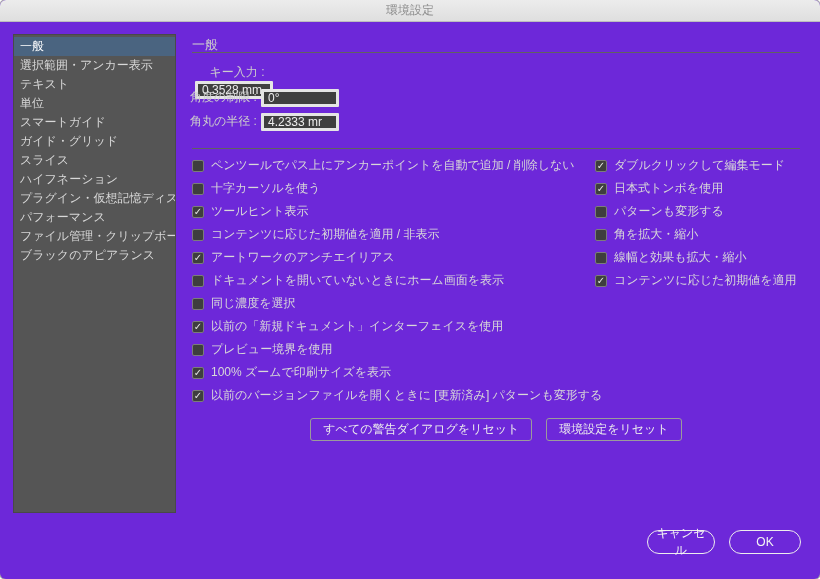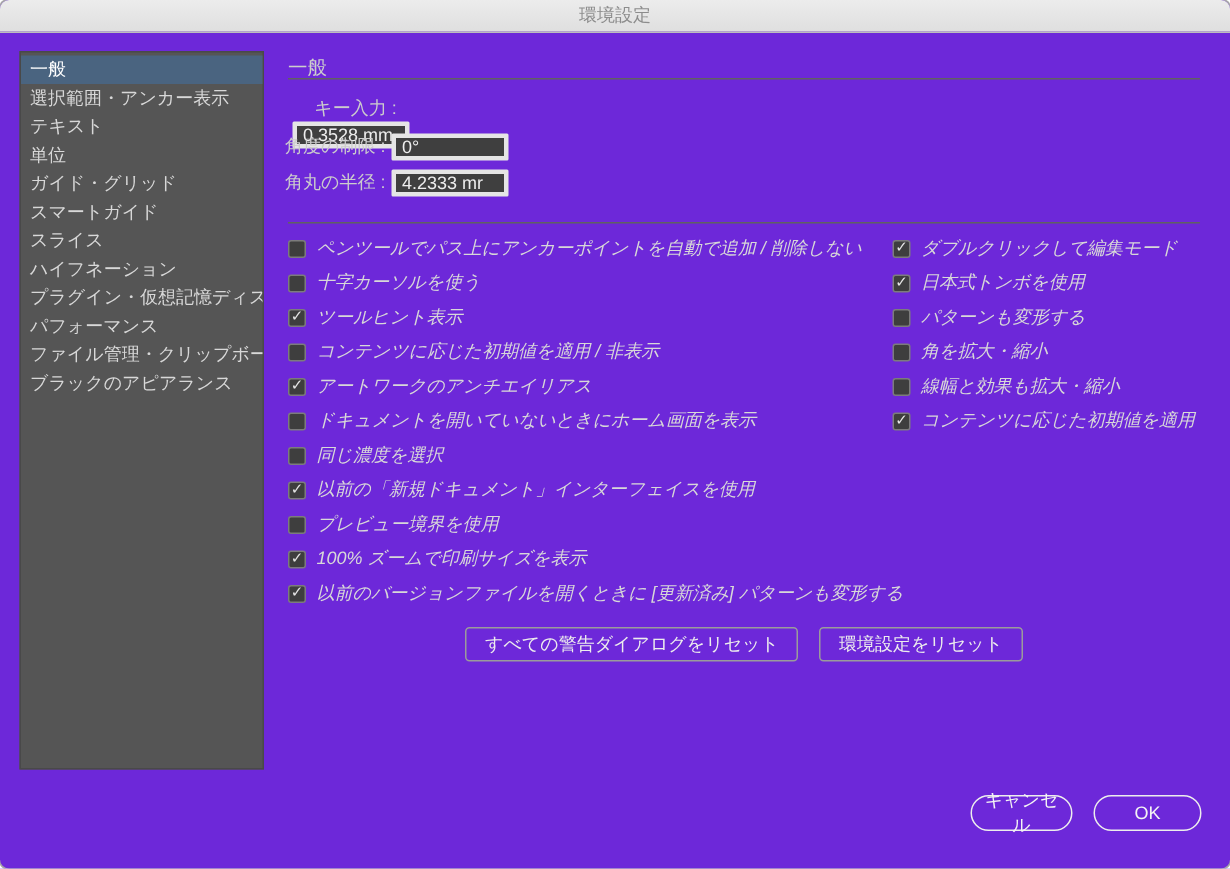--- a/index.html
+++ b/index.html
@@ -33,21 +33,21 @@
   .hr2 { top:148px; }
   .frow { position:absolute; left:190px; display:flex; align-items:center; height:19px; }
   .frow1 { top:64px;flex-direction:column; } .frow2 { top:88px; } .frow3 { top:112px; }
   .flabel { width:66px; text-align:right; font-size:12px; color:#cccccc; white-space:nowrap; }
   .field {
     margin-left:5px; width:78px; height:18px;
     background:#3f3f3f; border:3px solid #e5e5e5; border-radius:1px;
     color:#ededed; font-size:12px; padding:0 4px; outline:none;
     font-family:"Liberation Sans","DejaVu Sans",sans-serif;
   }
-  .col { position:absolute; top:158px;font-style:italic; }
+  .col { position:absolute; top:158px; }
   .col-left  { left:192px; }
   .col-right { left:595px; }
   .cbrow { display:flex; align-items:center; height:15px; margin-bottom:8px; cursor:default; }
   .cb {
     flex:0 0 auto; width:12px; height:12px; margin-right:7px;
     background:#3e3e3e; border:1px solid #7c7c7c; border-radius:2px;
     font-size:10px; line-height:10px; color:#e6e6e6; text-align:center;
   }
   .cblabel { font-size:12px; color:#d8d8d8; white-space:nowrap; }
   .resetrow {
@@ -77,22 +77,22 @@
 
   <div class="titlebar">
     <span>環境設定</span>
   </div>
 
   <div class="sidebar">
     <div class="side-item selected">一般</div>
     <div class="side-item">選択範囲・アンカー表示</div>
     <div class="side-item">テキスト</div>
     <div class="side-item">単位</div>
+    <div class="side-item">スマートガイド</div>
     <div class="side-item">ガイド・グリッド</div>
-    <div class="side-item">スマートガイド</div>
     <div class="side-item">スライス</div>
     <div class="side-item">ハイフネーション</div>
     <div class="side-item">プラグイン・仮想記憶ディスク</div>
     <div class="side-item">パフォーマンス</div>
     <div class="side-item">ファイル管理・クリップボード</div>
     <div class="side-item">ブラックのアピアランス</div>
   </div>
 
   <div class="panel-title">一般</div>
   <div class="hr hr1"></div>

